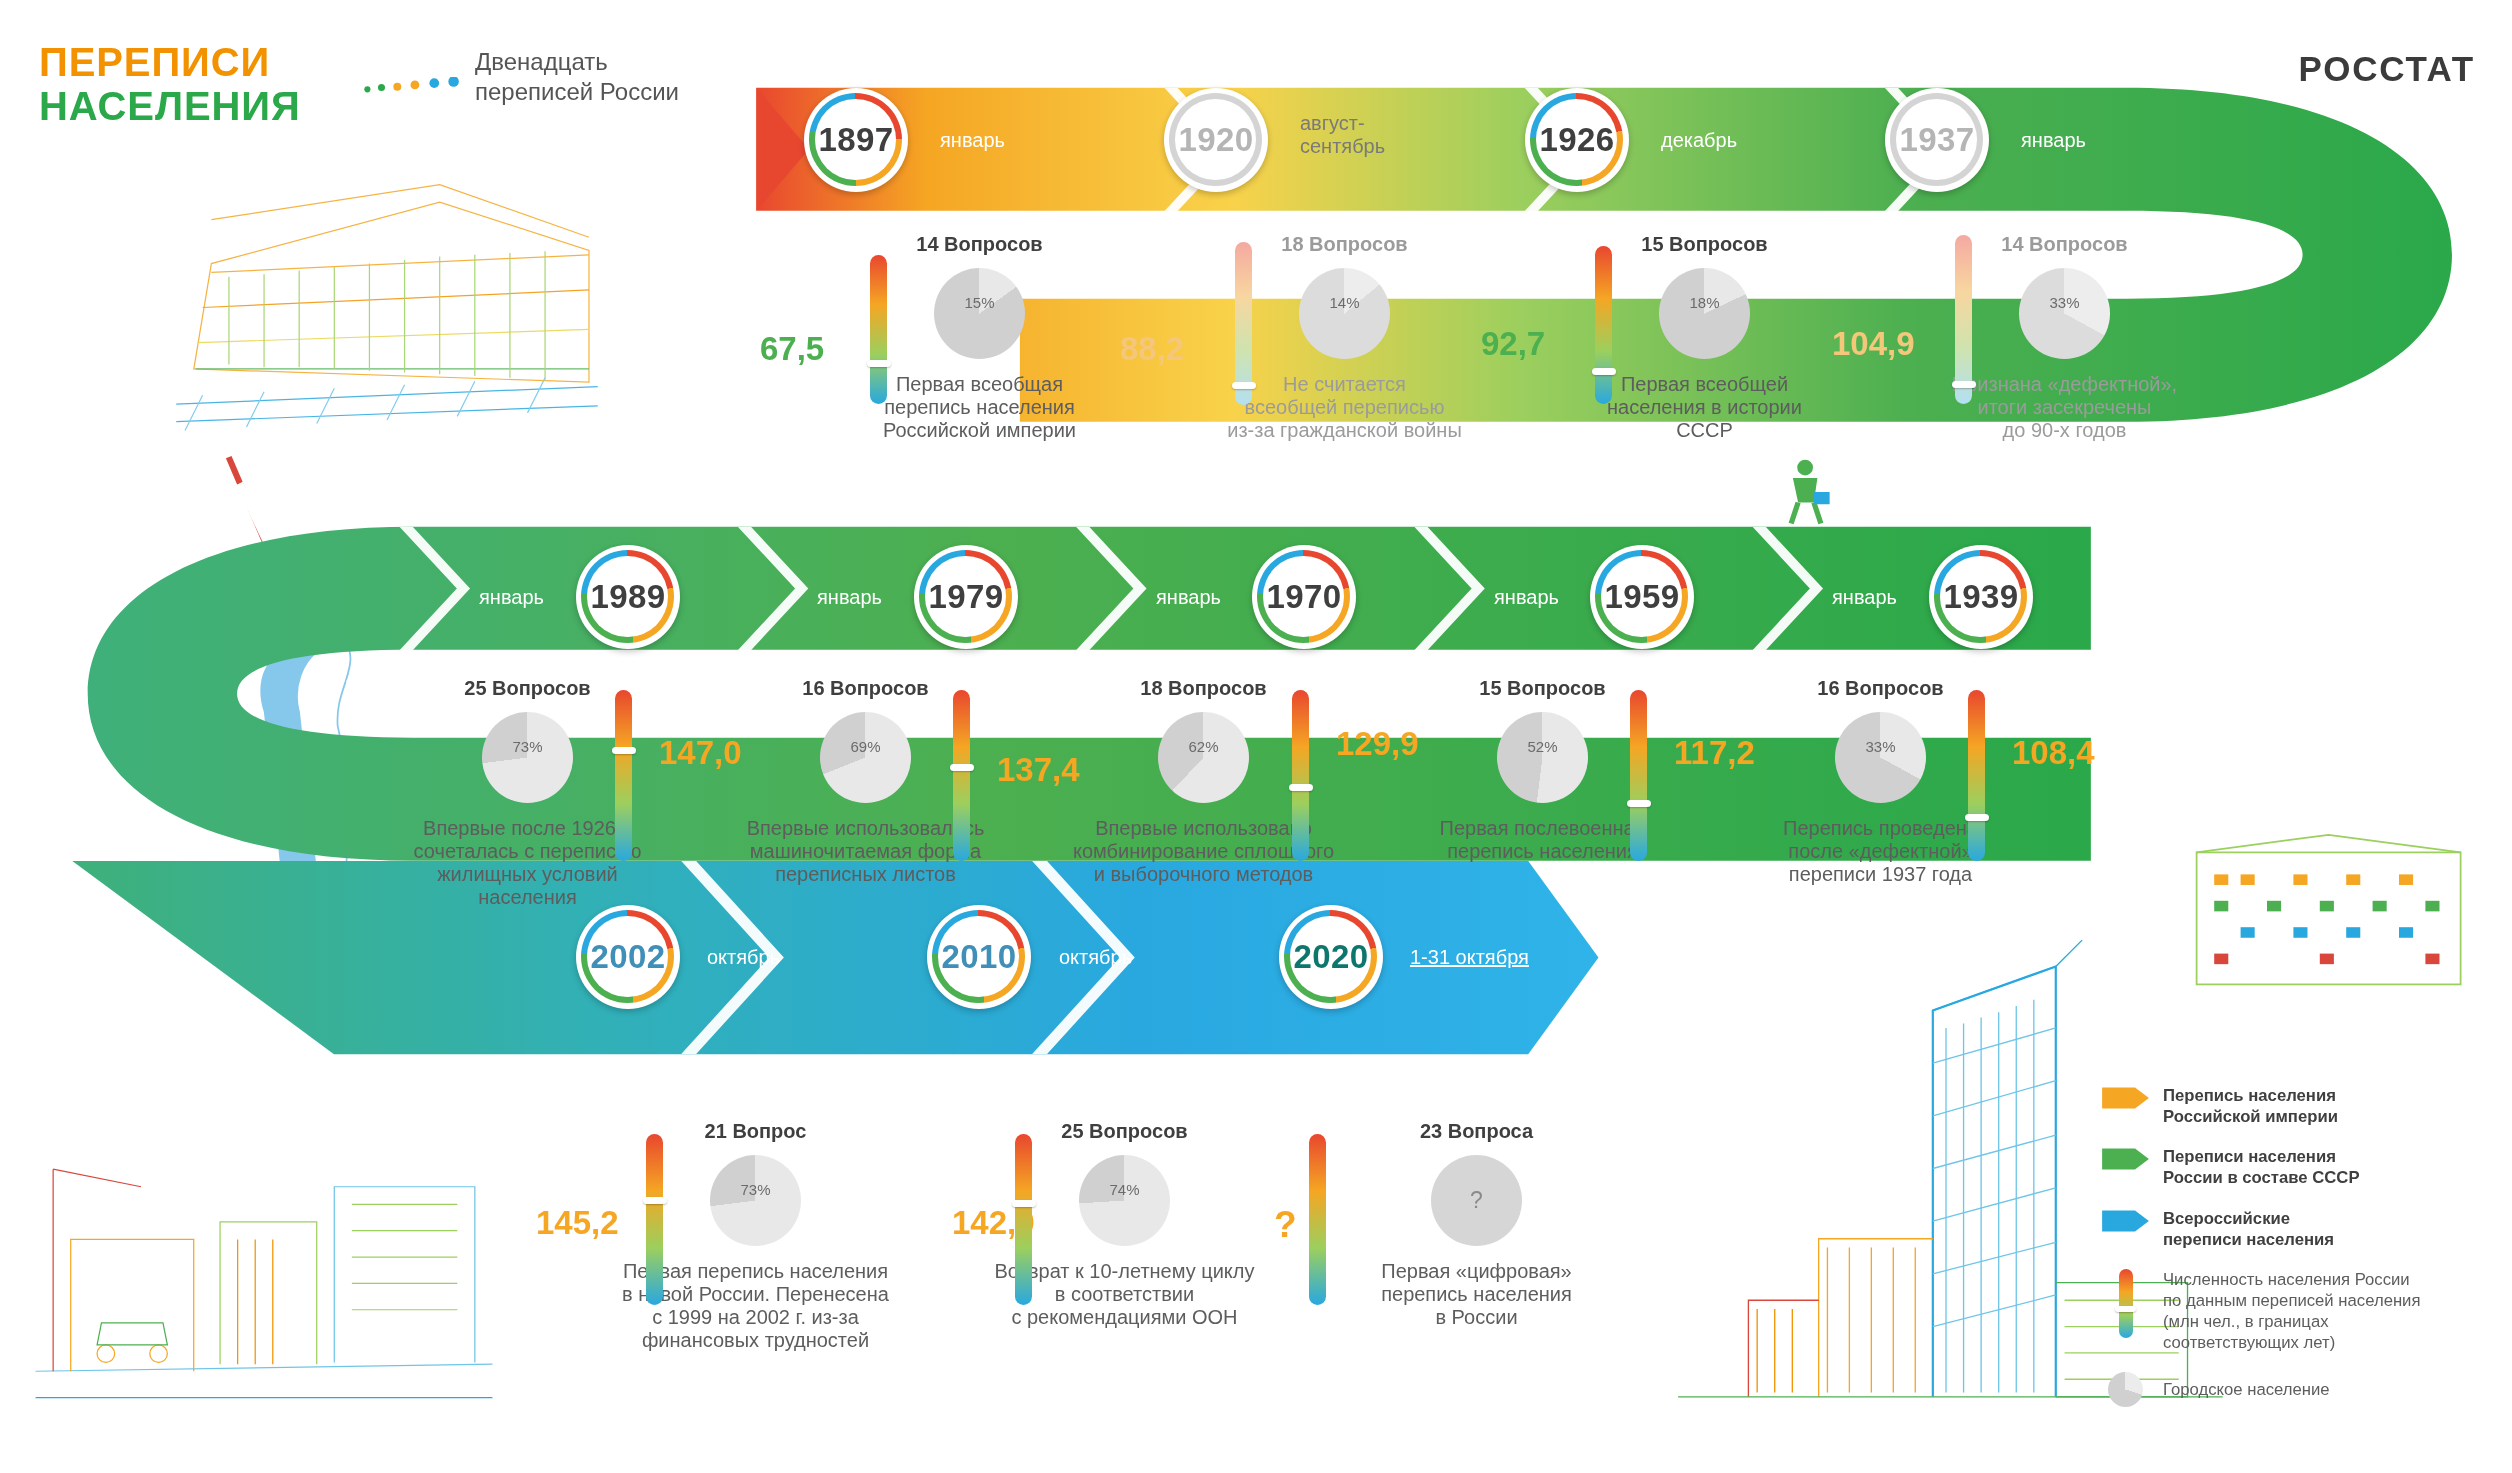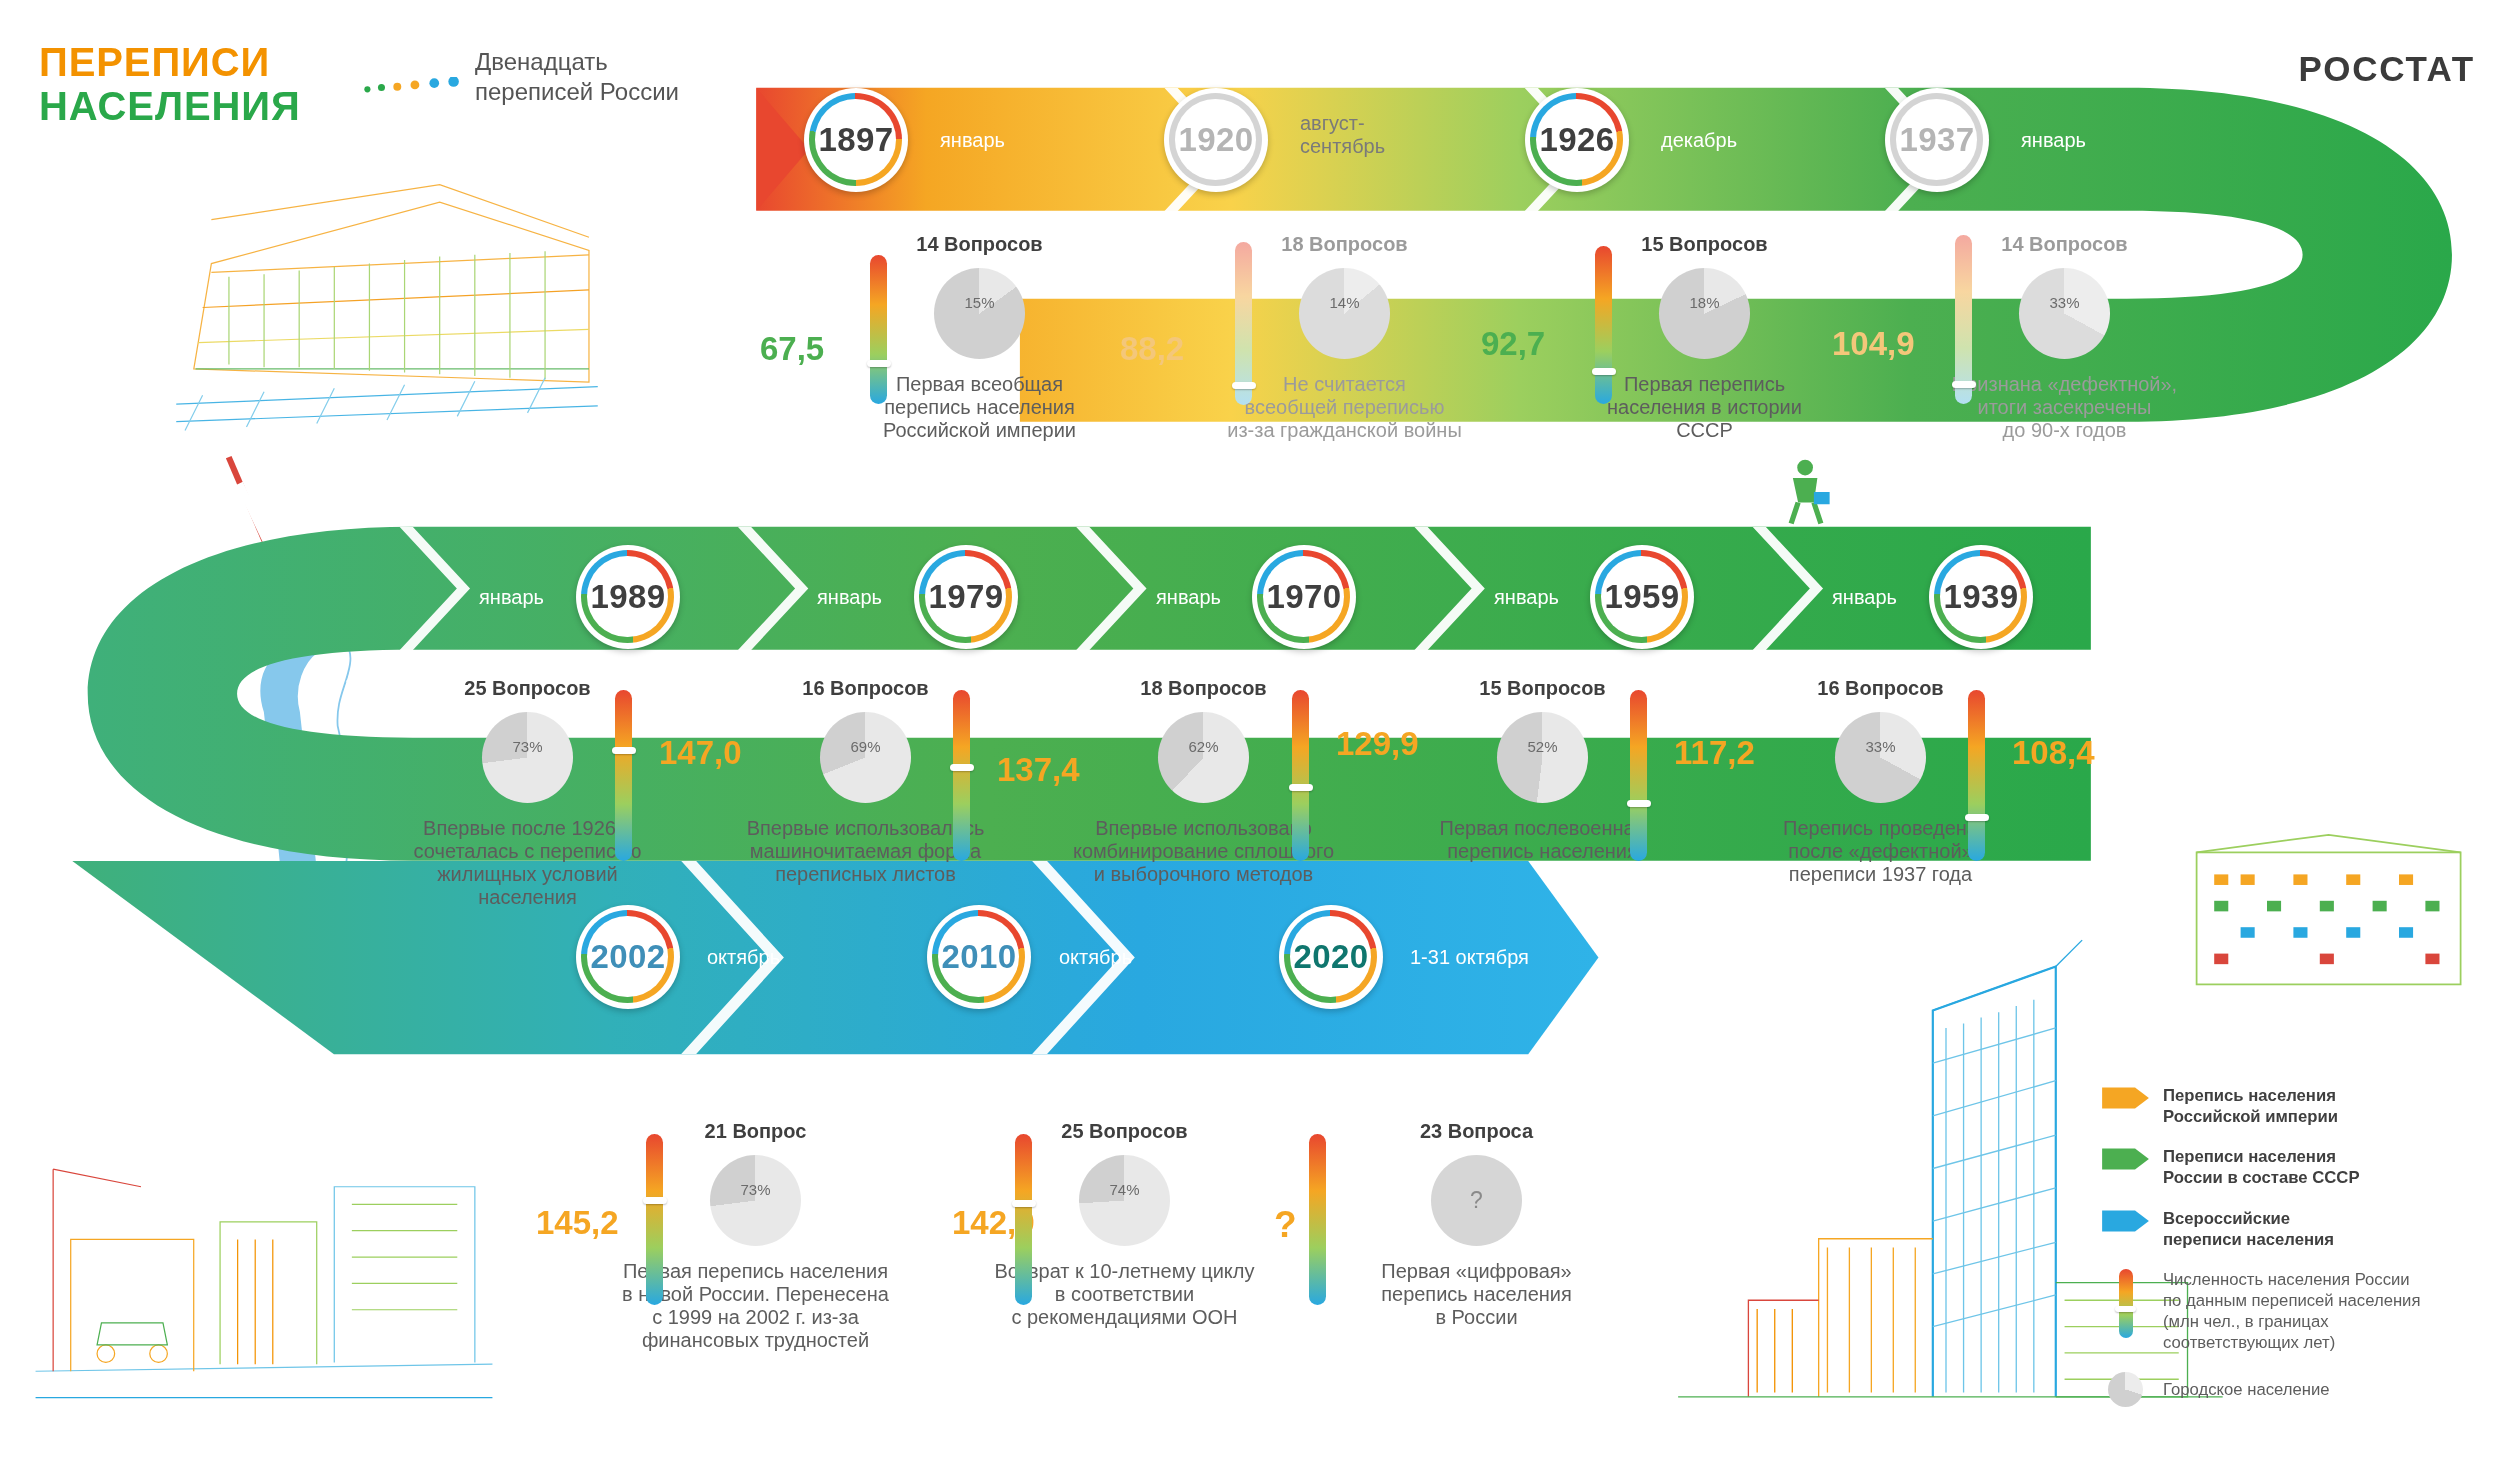--- a/index.html
+++ b/index.html
@@ -326,21 +326,21 @@
   <span style="color:#3f8fb8;">2010</span>
 </div>
 <div class="monthlbl" style="left:1059px;top:946px;">октябрь</div>
 
 <div class="yearchip" style="left:1279px;top:905px;">
   <div class="ring" style="background:conic-gradient(#e8472f 0 22%,#f5a623 22% 48%,#4caf50 48% 76%,#29a8e0 76% 100%);">
     <div style="position:absolute;left:6.2px;top:6.2px;right:6.2px;bottom:6.2px;border-radius:50%;background:#fff;"></div>
   </div>
   <span style="color:#0f766e;">2020</span>
 </div>
-<div class="monthlbl" style="left:1410px;top:946px;">1-31 октября</div>
+<div class="monthlbl" style="left:1410px;top:946px;text-decoration:underline;">1-31 октября</div>
 
 <div class="block" style="left:839px;top:233px;">
   <div class="qtitle">14 Вопросов</div>
   <div style="display:flex;align-items:flex-start;justify-content:center;margin-top:12.3px;">
     <div class="donut" style="background:conic-gradient(#e8e8e8 0 15%,#d0d0d0 15% 100%);">
       <div class="pct">15%</div>
     </div>
   </div>
   <div class="desc" style="margin-top:14px;white-space:pre-line;">Первая всеобщая
 перепись населения
@@ -367,21 +367,21 @@
   <div class="knob" style="bottom:16px;"></div>
 </div>
 
 <div class="block" style="left:1564px;top:233px;">
   <div class="qtitle">15 Вопросов</div>
   <div style="display:flex;align-items:flex-start;justify-content:center;margin-top:12.3px;">
     <div class="donut" style="background:conic-gradient(#e8e8e8 0 18%,#d0d0d0 18% 100%);">
       <div class="pct">18%</div>
     </div>
   </div>
-  <div class="desc" style="margin-top:14px;white-space:pre-line;">Первая перепись
+  <div class="desc" style="margin-top:14px;white-space:pre-line;">Первая всеобщей
 населения в истории
 СССР</div>
 </div>
 <div class="value" style="position:absolute;left:1481px;top:325px;color:#4caf50;">92,7</div>
 <div class="bar" style="left:1595px;top:246px;height:158px;position:absolute;background:linear-gradient(#e8472f,#f5a623,#9ccf5e,#29a8e0);">
   <div class="knob" style="bottom:29px;"></div>
 </div>
 
 <div class="block" style="left:1924px;top:233px;">
   <div class="qtitle" style="color:#9b9b9b;">14 Вопросов</div>

